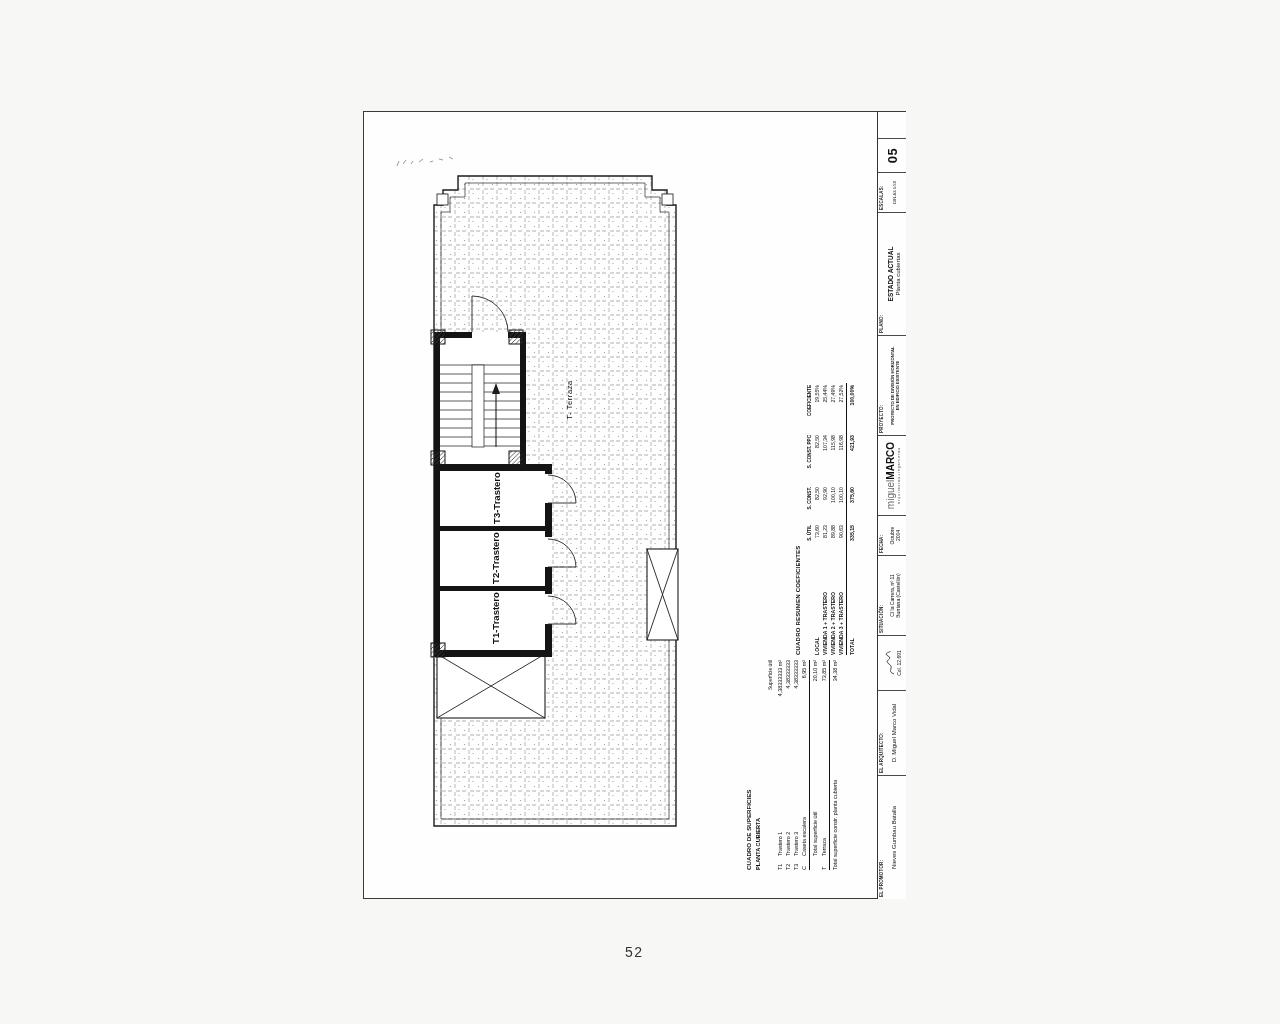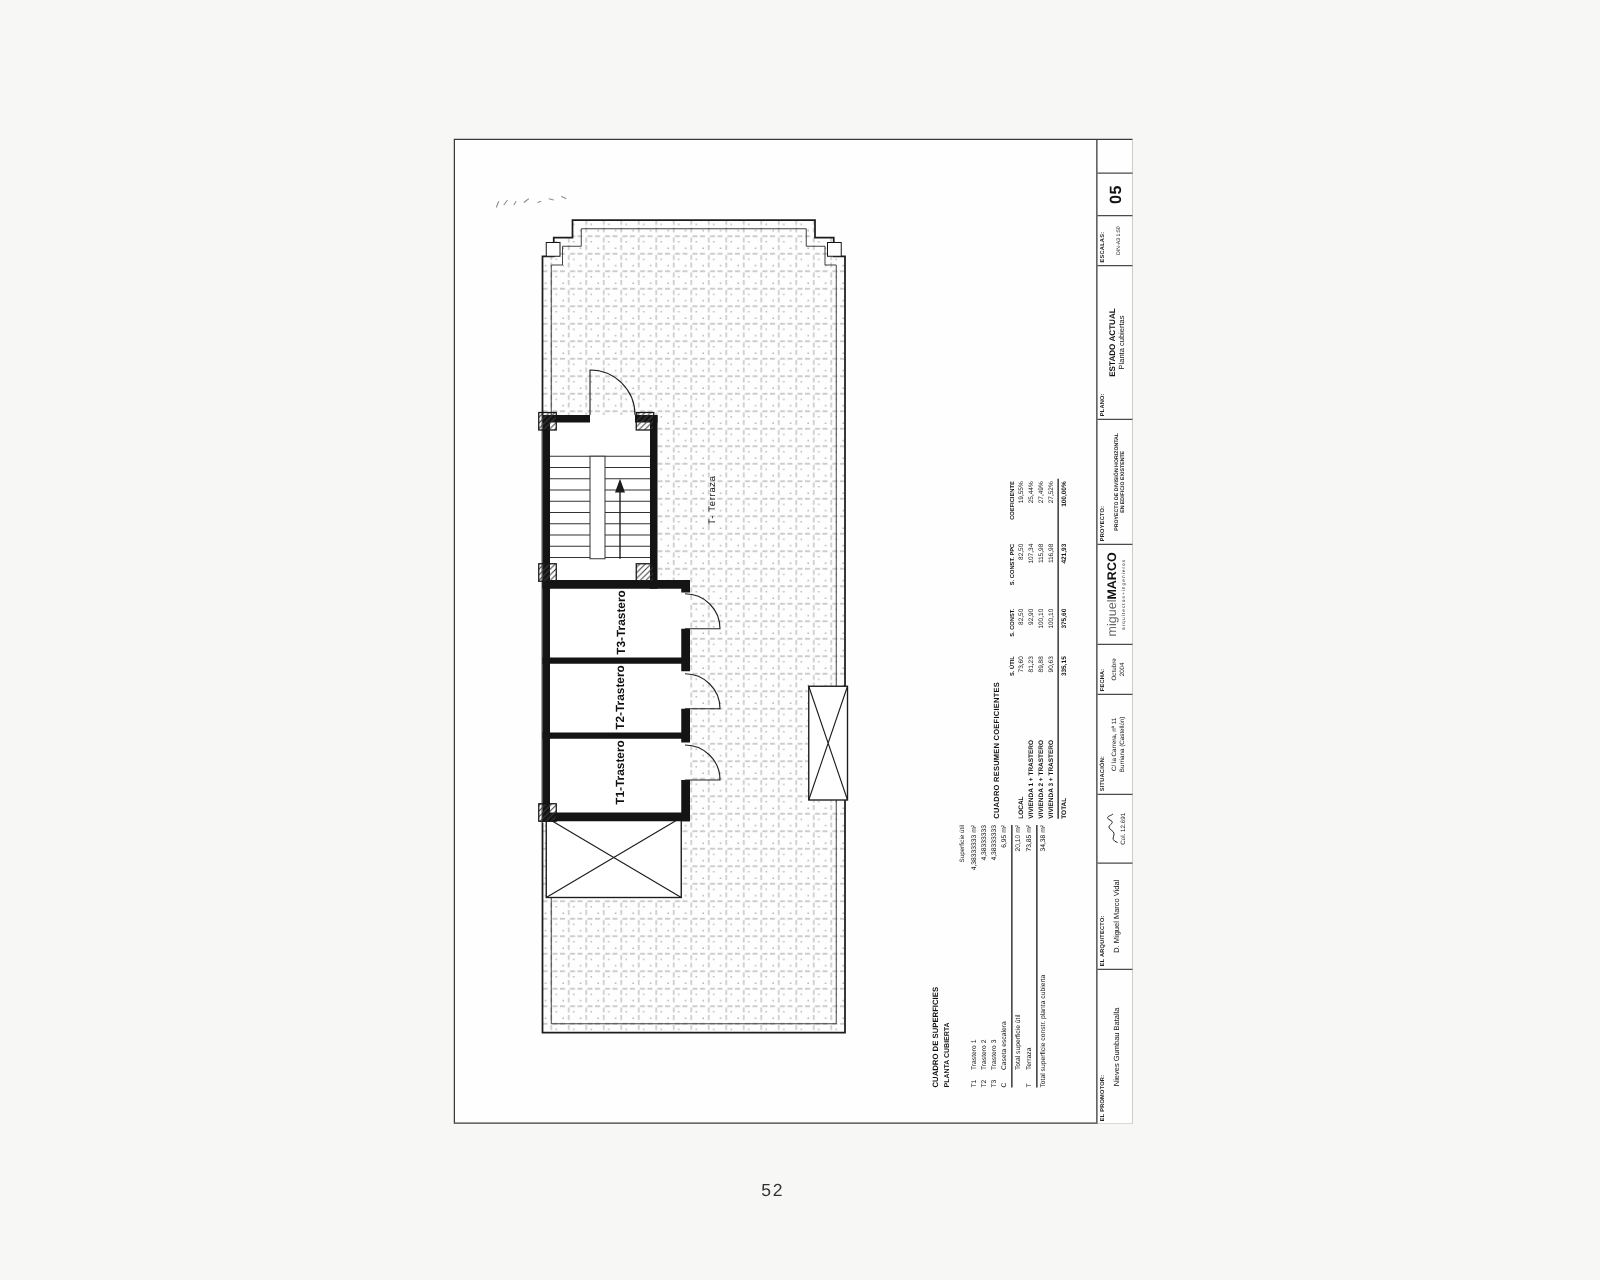--- a/index.html
+++ b/index.html
@@ -57,21 +57,21 @@
   .surf-title{font-weight:bold;font-size:6.2px;white-space:nowrap;}
   .surf-sub{font-weight:bold;font-size:5.6px;margin-top:3px;white-space:nowrap;}
   .surf-grid{margin-top:6px;}
   .srow{display:flex;line-height:1.5;}
   .s-code{width:14px;}
   .s-name{flex:1;white-space:nowrap;}
   .s-val{width:64px;text-align:right;white-space:nowrap;}
   .s-header{font-size:5px;margin-bottom:1px;}
   .s-total{border-top:0.6px solid #111;margin-top:1.5px;padding-top:1px;}
 
-  .page-number{position:absolute;left:609px;top:944px;font-size:14px;letter-spacing:1.5px;color:#333;}
+  .page-number{position:absolute;left:625px;top:944px;font-size:14px;letter-spacing:1.5px;color:#333;}
 </style>
 </head>
 <body>
 
 <div class="sheet"></div>
 
 <svg class="plan-svg" width="543" height="789" viewBox="363 111 543 789">
   <defs>
     <pattern id="hatch" width="14" height="14" patternUnits="userSpaceOnUse">
       <path d="M0 7 h4 M8 7 h4" stroke="#8f8f8f" stroke-width="0.7" fill="none"></path>

